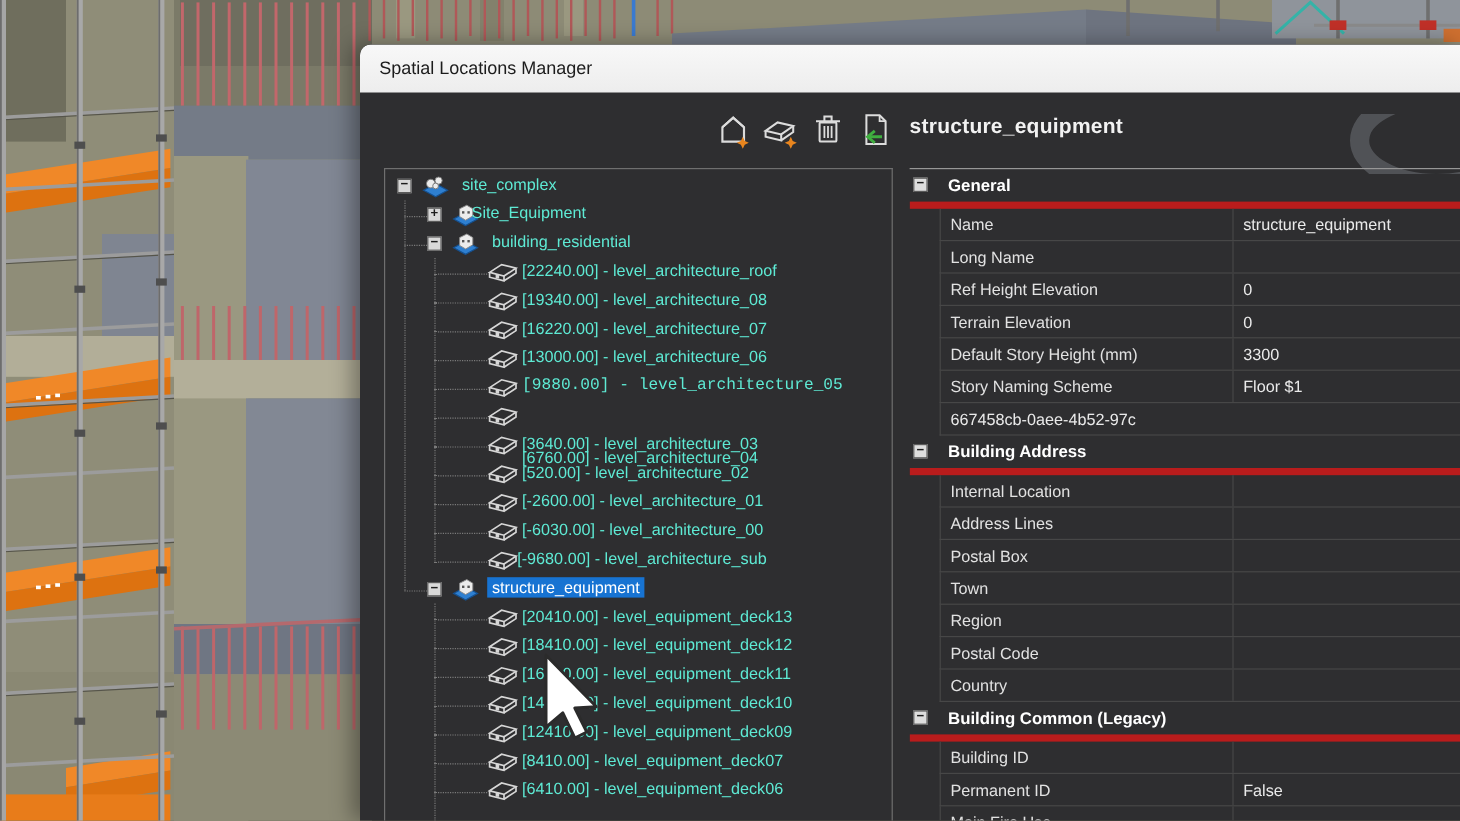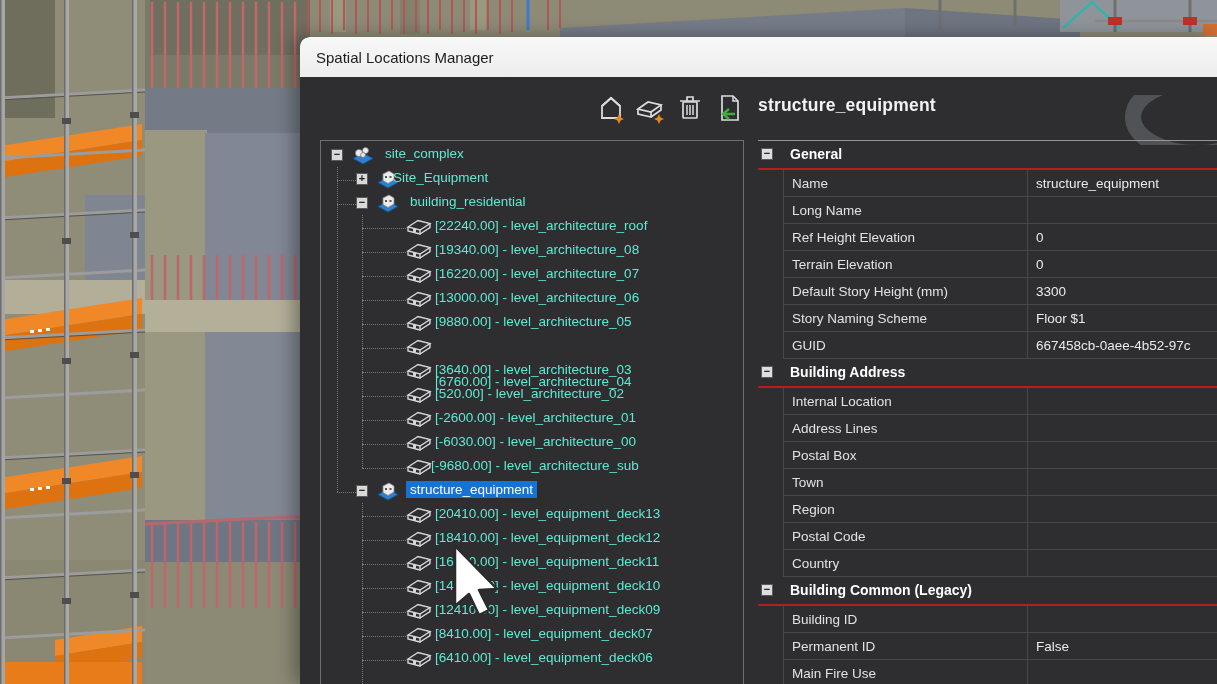--- a/index.html
+++ b/index.html
@@ -63,21 +63,21 @@
   .sec-box{
     position:absolute;left:3px;top:7px;width:12px;height:12px;box-sizing:border-box;
     background:#dedede;border:1px solid #5a5a5a;color:#1d1d1d;
     font-size:11px;font-weight:bold;line-height:9px;text-align:center;cursor:pointer;
   }
   .sec-title{position:absolute;left:32px;top:5px;font-size:14px;font-weight:bold;color:#fff;white-space:nowrap;}
   .prop-row{
     display:flex;height:27px;margin-left:25px;box-sizing:border-box;
     border-bottom:1px solid #474747;border-left:1px solid #474747;
   }
-  .sec-rows{border-top:2px solid #b91c1c;}
+  .sec-rows{border-top:6px solid #b91c1c;}
   .prop-label{
     width:244px;box-sizing:border-box;border-right:1px solid #474747;
     padding-left:8px;display:flex;align-items:center;
     font-size:13.5px;color:#e2e2e2;white-space:nowrap;overflow:hidden;
   }
   .prop-value{
     flex:1;display:flex;align-items:center;padding-left:8px;
     font-size:13.5px;color:#eaeaea;white-space:nowrap;overflow:hidden;cursor:text;
   }
 
@@ -380,21 +380,21 @@
             </svg></span>
           <span class="tree-label" style="left: 114px;">[13000.00] - level_architecture_06</span>
         </div>
         <div class="guide-h" style="left: 41px; width: 44px; top: 157px;"></div>
         <div class="tree-row">
           <span class="tree-icon" style="left: 85px;"><svg width="26" height="17" viewBox="0 0 26 17">
               <path d="M2,9 L12,2.5 L24,5.5 L14,12 Z" fill="none" stroke="#d6d6d6" stroke-width="1.4"></path>
               <path d="M2,9 L2,13 L14,16 L14,12 M14,16 L24,9.5 L24,5.5" fill="none" stroke="#d6d6d6" stroke-width="1.4"></path>
               <rect x="7" y="10.5" width="3" height="3.5" fill="#d6d6d6"></rect>
             </svg></span>
-          <span class="tree-label" style="left: 114px;">[9880.00] - level_architecture_05</span>
+          <span class="tree-label" style="left: 114px; font-family: Liberation Mono, monospace;">[9880.00] - level_architecture_05</span>
         </div>
         <div class="guide-h" style="left: 41px; width: 44px; top: 181px;"></div>
         <div class="tree-row">
           <span class="tree-icon" style="left: 85px;"><svg width="26" height="17" viewBox="0 0 26 17">
               <path d="M2,9 L12,2.5 L24,5.5 L14,12 Z" fill="none" stroke="#d6d6d6" stroke-width="1.4"></path>
               <path d="M2,9 L2,13 L14,16 L14,12 M14,16 L24,9.5 L24,5.5" fill="none" stroke="#d6d6d6" stroke-width="1.4"></path>
               <rect x="7" y="10.5" width="3" height="3.5" fill="#d6d6d6"></rect>
             </svg></span>
           <span class="tree-label" style="left: 114px; margin-top: 36px;">[6760.00] - level_architecture_04</span>
         </div>
@@ -548,21 +548,20 @@
         </div>
         <div class="prop-row">
           <div class="prop-label">Default Story Height (mm)</div>
           <div class="prop-value">3300</div>
         </div>
         <div class="prop-row">
           <div class="prop-label">Story Naming Scheme</div>
           <div class="prop-value">Floor $1</div>
         </div>
         <div class="prop-row">
-          <div class="prop-label">GUID</div>
           <div class="prop-value">667458cb-0aee-4b52-97c</div>
         </div>
       </div>
       <div class="sec-header">
         <span class="sec-box">−</span>
         <span class="sec-title">Building Address</span>
       </div>
       <div class="sec-rows">
         <div class="prop-row">
           <div class="prop-label">Internal Location</div>

